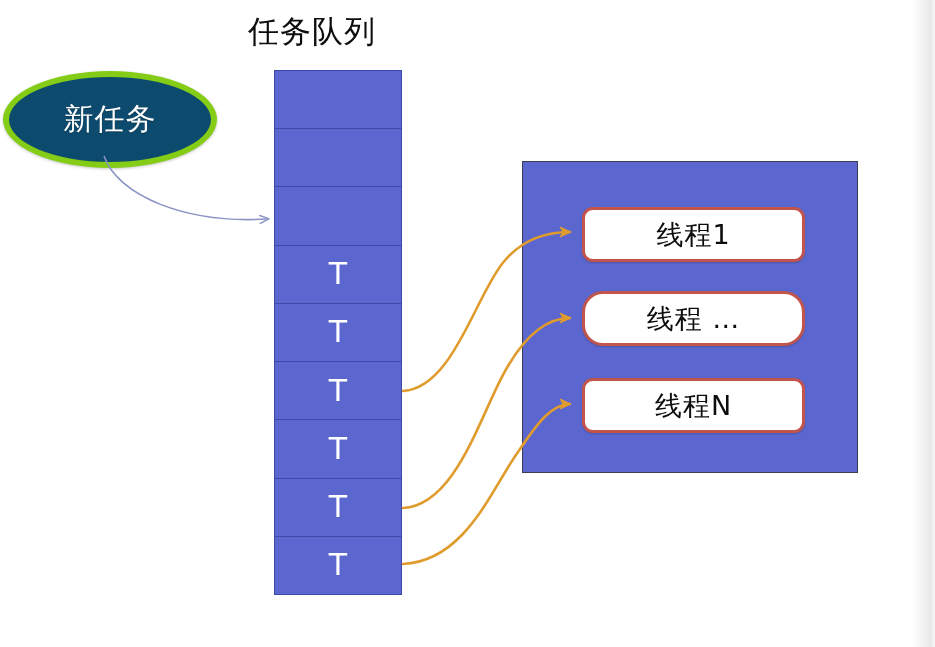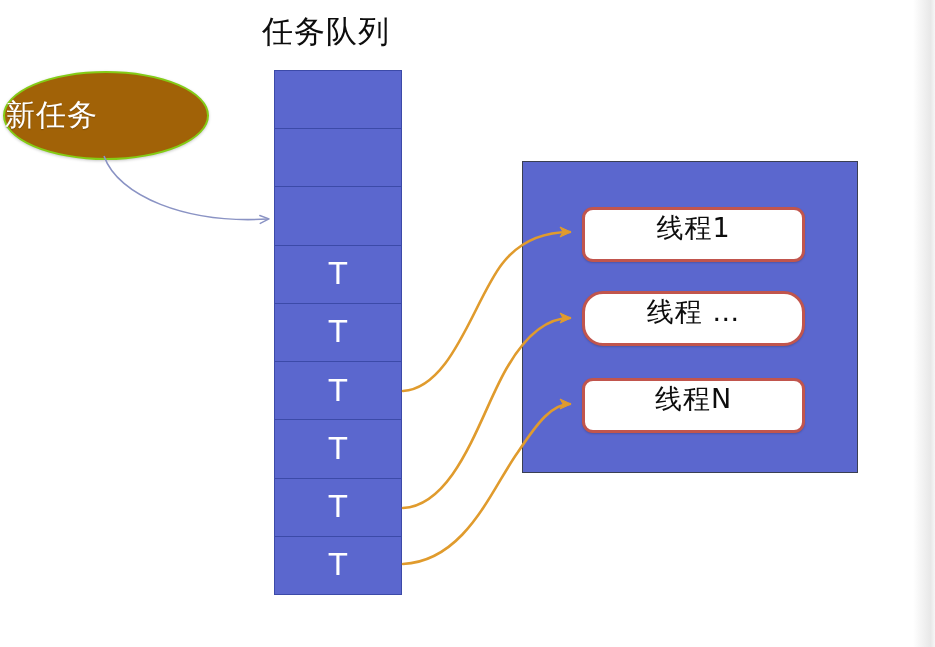--- a/index.html
+++ b/index.html
@@ -32,41 +32,42 @@
   .title {
     position: absolute;
     color: #0d0d0d;
     font-size: 31px;
     line-height: 1.1;
     letter-spacing: 1px;
     white-space: nowrap;
     font-weight: 400;
   }
   #queue-title {
-    left: 262px;
+    left: 248px;
     top: 14px;
   }
   #pool-title {
     left: 633px;
     top: 90px;
   }
 
   
   #new-task-ellipse {
     position: absolute;
     left: 3px;
     top: 71px;
     width: 202px;
     height: 85px;
     border-radius: 50%;
-    background: #a16207;
-    border: 2px solid #84cc16;
+    background: #0c4a6e;
+    border: 6px solid #84cc16;
     box-shadow: 0 1px 3px rgba(0,0,0,0.22);
     display: flex;
     align-items: center;
+    justify-content: center;
   }
   #new-task-label {
     color: #ffffff;
     font-size: 30px;
     letter-spacing: 1px;
     white-space: nowrap;
     text-shadow: 0 1px 1px rgba(0,0,0,0.25);
   }
 
   
@@ -111,21 +112,21 @@
   .thread-box {
     position: absolute;
     left: 59px;
     width: 223px;
     height: 55px;
     background: #ffffff;
     border: 3px solid #c1554d;
     border-radius: 11px;
     box-sizing: border-box;
     display: flex;
-    align-items: flex-start;
+    align-items: center;
     justify-content: center;
     box-shadow: 0 1px 2px rgba(0,0,0,0.18);
   }
   .thread-box .thread-label {
     color: #0d0d0d;
     font-size: 27px;
     letter-spacing: 1px;
     white-space: nowrap;
   }
   #thread-box-1 { top: 45px; }

